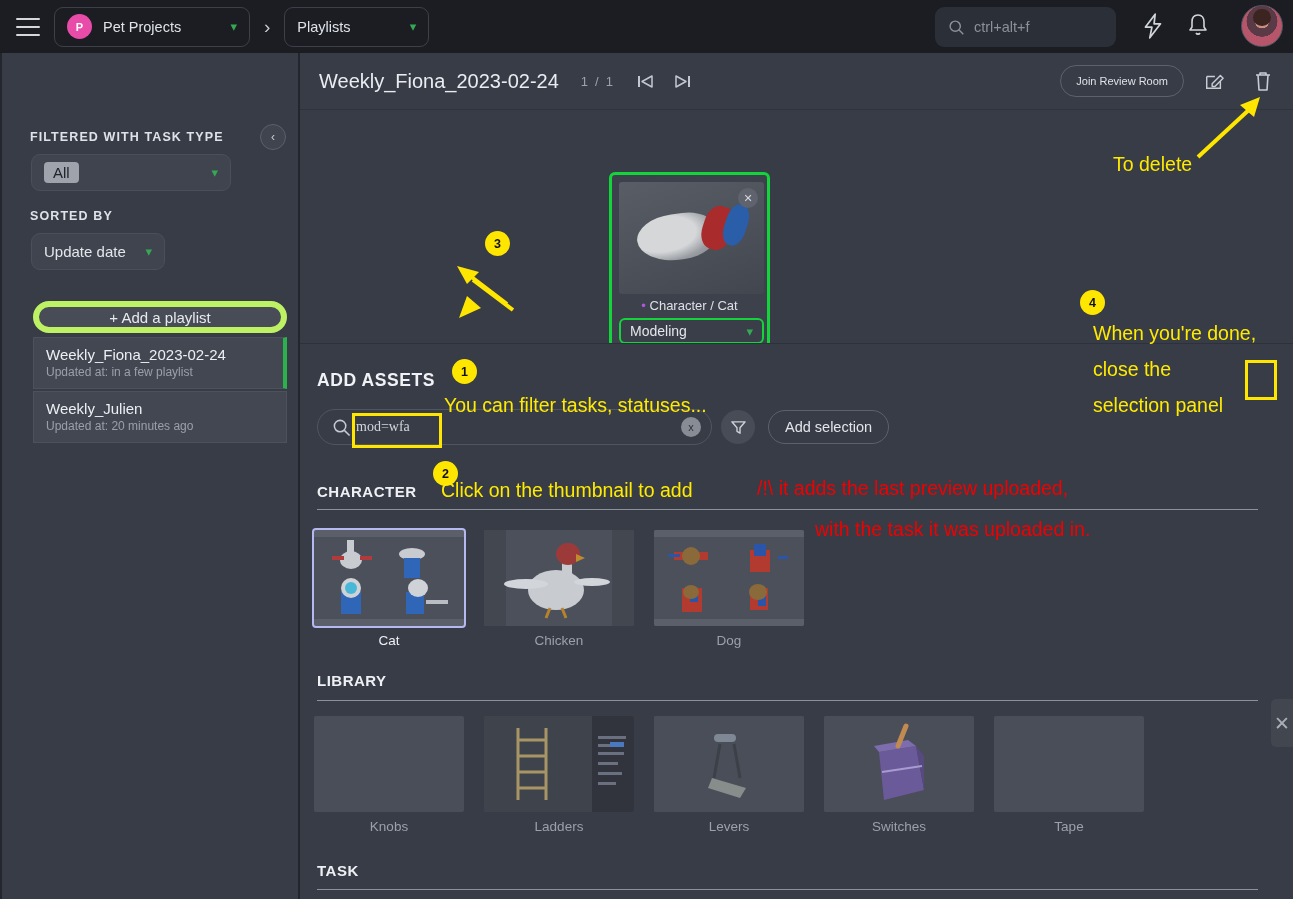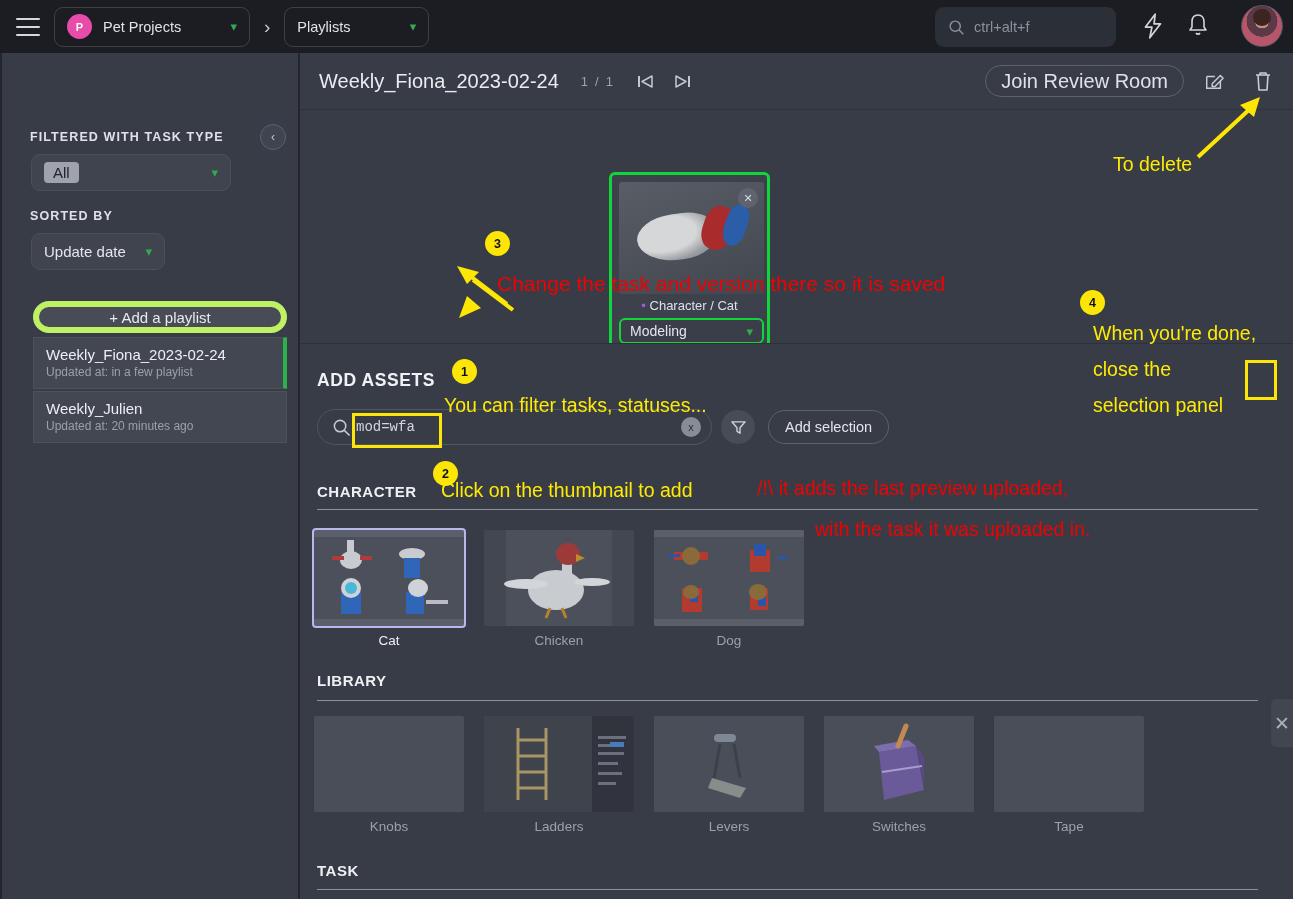--- a/index.html
+++ b/index.html
@@ -83,21 +83,21 @@
   .main { position: absolute; left: 300px; top: 53px; width: 993px; height: 846px; background: #383c46; }
   .main-header {
     position: absolute; left: 0; top: 0; width: 993px; height: 57px;
     background: #383c46; border-bottom: 1px solid #2f333c;
     display: flex; align-items: center; padding: 0 12px 0 19px;
   }
   .main-title { color: #e9ecf1; font-size: 20px; }
   .pg { color: #9ca2ab; font-size: 13px; }
   .review-btn {
     border: 1px solid #5c616c; border-radius: 18px; height: 32px; padding: 2px 15px;
-    display: flex; align-items: center; color: #dfe2e8; font-size: 20px; cursor: pointer;
+    display: flex; align-items: center; color: #dfe2e8; font-size: 11px; cursor: pointer;
     background: transparent;
   }
 
   
   .sel-card {
     position: absolute; left: 309px; top: 119px; width: 161px; height: 203px;
     border: 3px solid #13d43b; border-radius: 6px; background: #3c414b;
   }
   .thumb-big {
     position: absolute; left: 7px; top: 7px; width: 145px; height: 112px;
@@ -129,21 +129,21 @@
     background: #383c46; border-top: 1px solid #2d313a;
   }
   .sec-title { color: #f0f2f5; font-weight: bold; letter-spacing: 0.6px; }
   .searchbar {
     position: absolute; left: 17px; top: 65px; width: 395px; height: 36px;
     border: 1px solid #50555f; border-radius: 18px; display: flex; align-items: center;
     padding: 0 10px 0 14px;
   }
   .searchfield {
     border: none; background: transparent; color: #d3d6dc; font-size: 14px;
-    outline: none; font-family: Liberation Mono, monospace; flex: 1; padding: 3px 5px;
+    outline: none; font-family: Liberation Serif, serif; flex: 1; padding: 3px 5px;
   }
   .clear-x {
     width: 20px; height: 20px; border-radius: 50%; background: #878c95;
     color: #2f333b; font-size: 11px; display: flex; align-items: center;
     justify-content: center; cursor: pointer;
   }
   .round-btn {
     width: 34px; height: 34px; border-radius: 50%; background: #474c57;
     display: flex; align-items: center; justify-content: center; cursor: pointer;
   }
@@ -482,21 +482,20 @@
     <path d="M70 2 L50 10 L64 22 Z" fill="#ffe600"></path>
   </svg>
   <div class="ann" style="left:1113px;top:153px">To delete</div>
 
   <div class="badge" style="left:485px;top:231px">3</div>
   <svg style="position:absolute;left:455px;top:262px" width="60" height="58">
     <path d="M58 48 L18 18 M10 10 L52 42" stroke="#ffe600" stroke-width="4" fill="none"></path>
     <path d="M2 4 L24 10 L12 22 Z" fill="#ffe600"></path>
     <path d="M4 56 L12 34 L26 46 Z" fill="#ffe600"></path>
   </svg>
-  <div class="ann-red" style="left:497px;top:272px;font-size:21px">Change the task and version there so it is saved</div>
 
   <div class="badge" style="left:1080px;top:290px">4</div>
   <div class="ann" style="left:1093px;top:322px">When you're done,</div>
   <div class="ann" style="left:1093px;top:358px">close the</div>
   <div class="ann" style="left:1093px;top:394px">selection panel</div>
   <div class="hl-box" style="left:1245px;top:360px;width:32px;height:40px"></div>
 
   <div class="badge" style="left:452px;top:359px">1</div>
   <div class="ann" style="left:444px;top:394px">You can filter tasks, statuses...</div>
   <div class="hl-box" style="left:352px;top:413px;width:90px;height:35px"></div>

